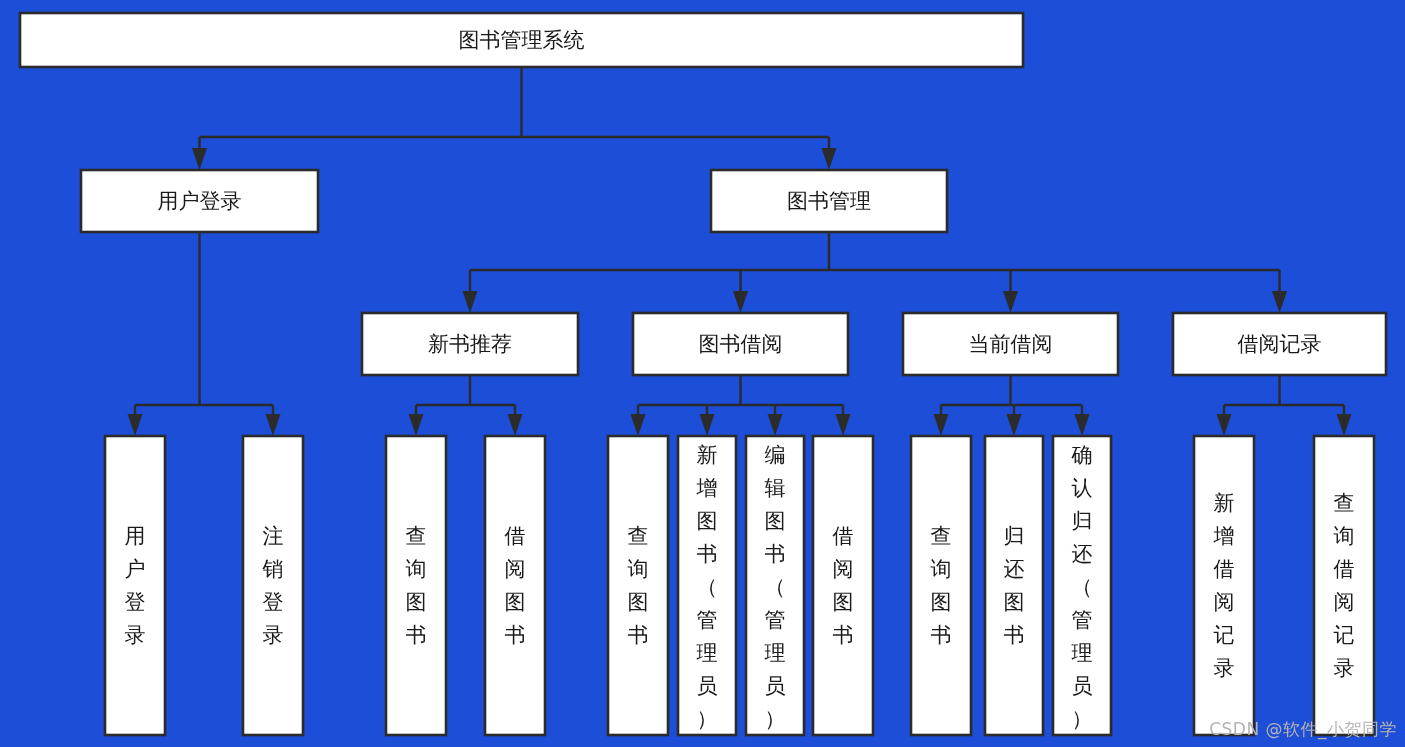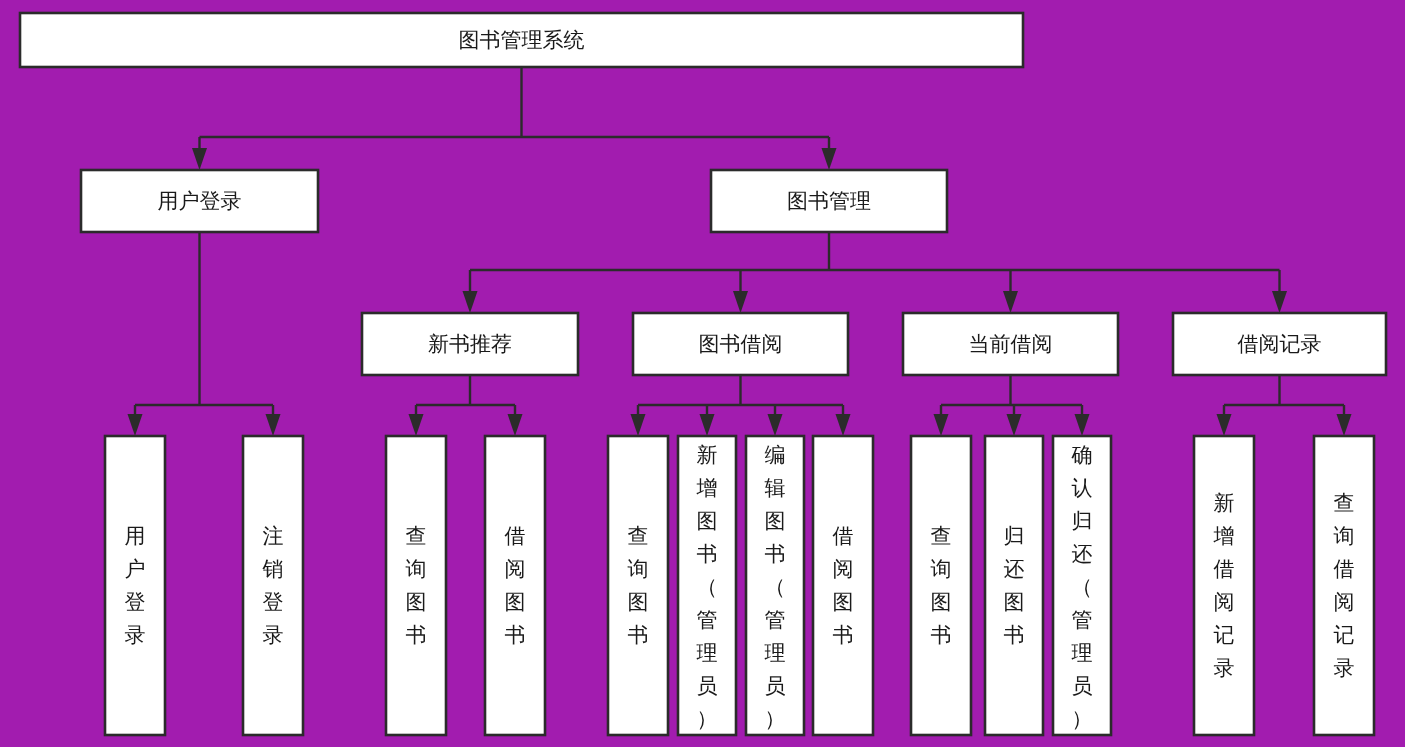--- a/index.html
+++ b/index.html
@@ -11,21 +11,21 @@
   body {
     width: 1405px;
     height: 747px;
     overflow: hidden;
     font-family: "DejaVu Sans", "Liberation Sans", sans-serif;
   }
   #diagram-root {
     position: relative;
     width: 1405px;
     height: 747px;
-    background: #a21caf;
+    background: #1d4ed8;
   }
   svg#tree-svg {
     position: absolute;
     left: 0;
     top: 0;
     width: 1405px;
     height: 747px;
     display: block;
   }
   .node-box {
@@ -205,14 +205,15 @@
           <rect x="1194" y="436" width="60" height="299" class="node-box"></rect>
           <text class="node-label-v" x="1224" y="0"><tspan x="1224" y="510.26">新</tspan><tspan x="1224" y="543.26">增</tspan><tspan x="1224" y="576.26">借</tspan><tspan x="1224" y="609.26">阅</tspan><tspan x="1224" y="642.26">记</tspan><tspan x="1224" y="675.26">录</tspan></text>
         </g>
         <g>
           <rect x="1314" y="436" width="60" height="299" class="node-box"></rect>
           <text class="node-label-v" x="1344" y="0"><tspan x="1344" y="510.26">查</tspan><tspan x="1344" y="543.26">询</tspan><tspan x="1344" y="576.26">借</tspan><tspan x="1344" y="609.26">阅</tspan><tspan x="1344" y="642.26">记</tspan><tspan x="1344" y="675.26">录</tspan></text>
         </g>
       </g>
   </svg>
 
+  <div class="watermark-text">CSDN @软件_小贺同学</div>
 
 </div>
 
 </body></html>

